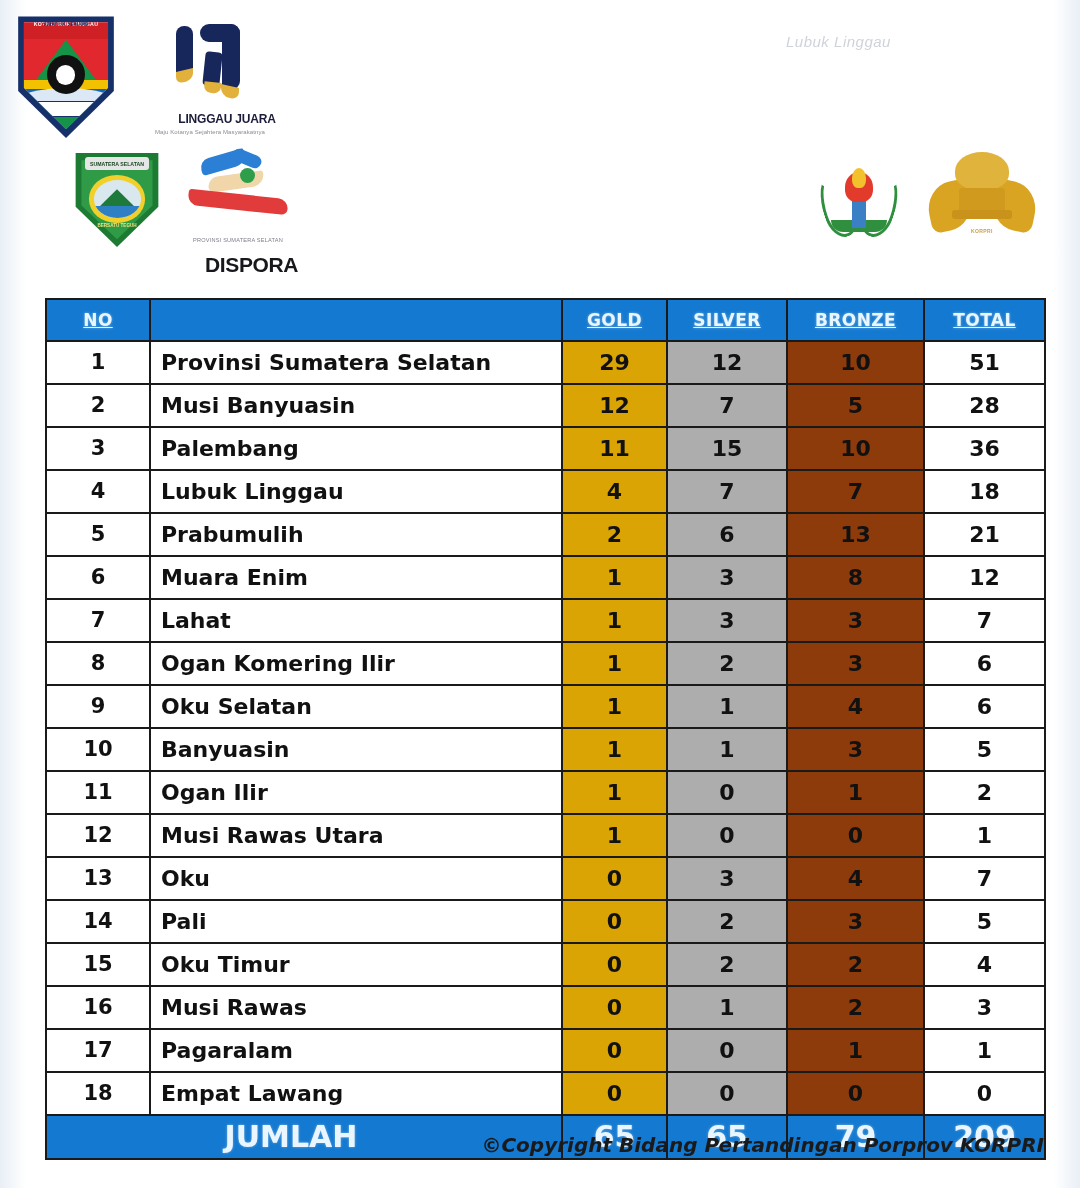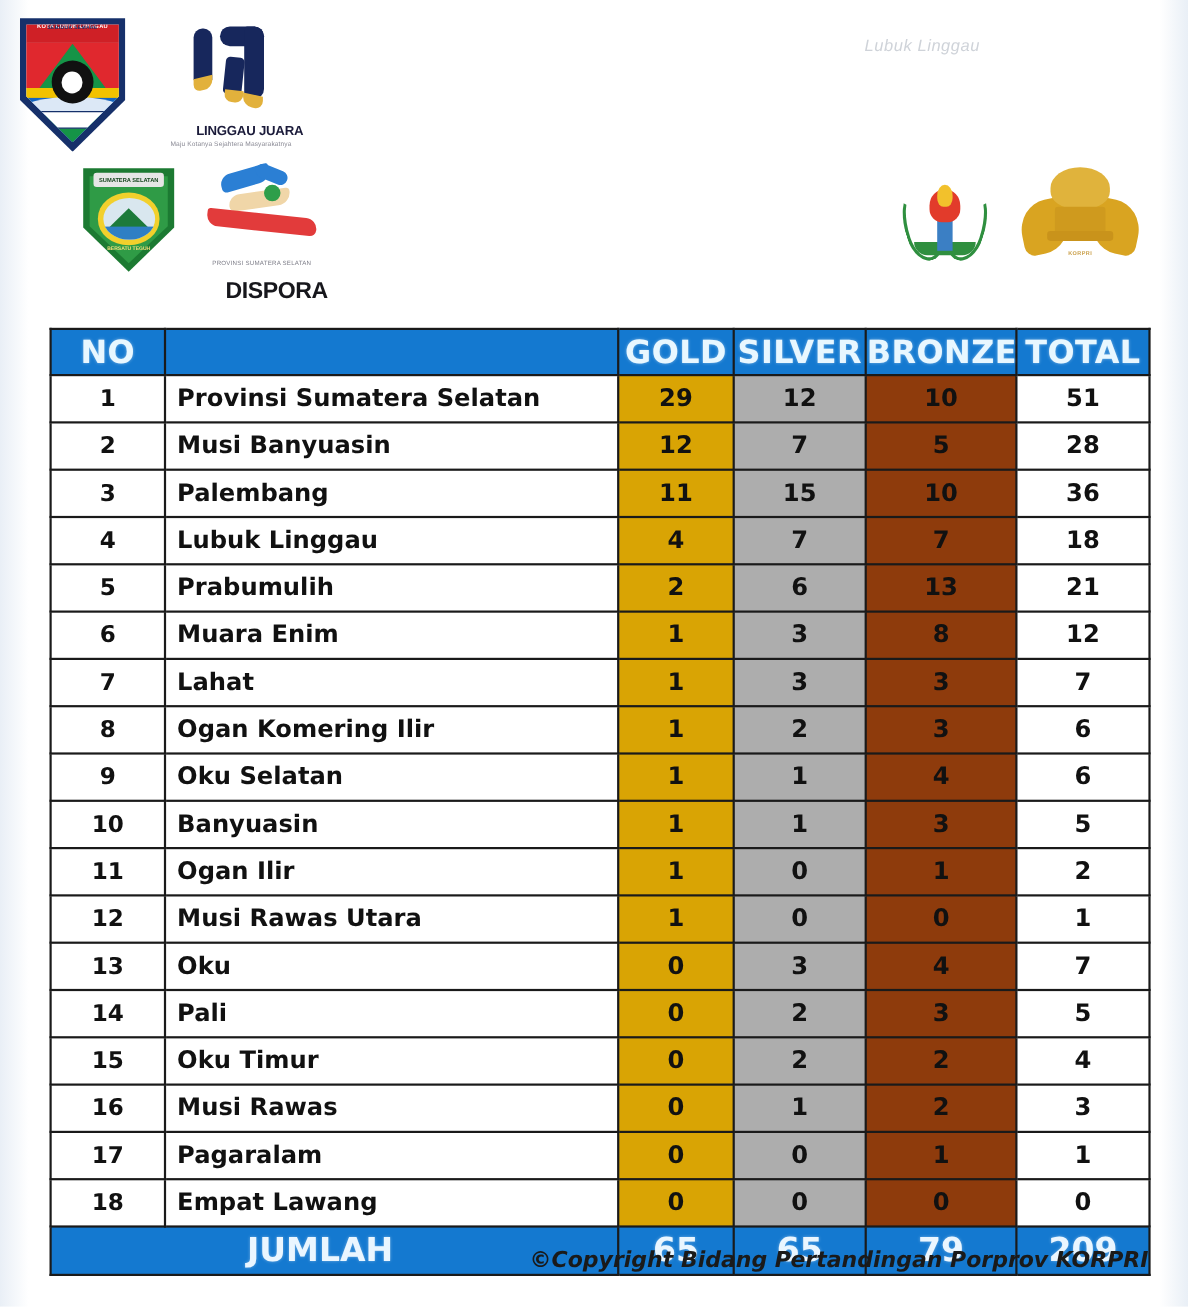--- a/index.html
+++ b/index.html
@@ -275,23 +275,24 @@
     height:41px;padding:0;
     font-family:"DejaVu Sans", sans-serif;
     font-weight:700;
     font-size:22px;
     color:#111;
     text-align:center;
     line-height:1;
   }
   thead th{
     background:#1479d0;color:#e8f7ff;
-    font-size:29px;letter-spacing:.4px;
+    font-size:17px;letter-spacing:.4px;
     height:40px;
     text-shadow:0 0 3px rgba(255,255,255,.45);
+    text-decoration:underline;
   }
   thead th.blank{background:#1479d0;}
   td.name{
     text-align:left;padding-left:10px;
     font-size:22px;background:#ffffff;
   }
   td.no{background:#ffffff;font-size:21px;}
   td.gold{background:#d9a404;}
   td.silver{background:#adadad;}
   td.bronze{background:#8e3b0c;}

